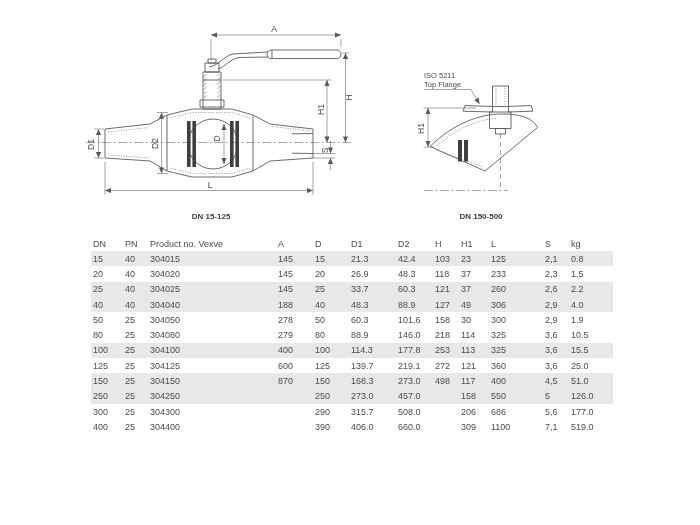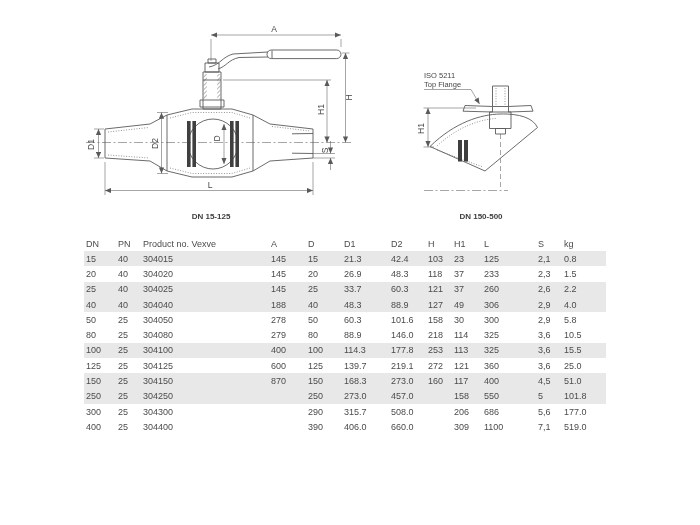--- a/index.html
+++ b/index.html
@@ -14,21 +14,21 @@
   .cap-label{font-size:8px;font-weight:bold;fill:#3d3d3d;}
   .note-label{font-size:7.5px;fill:#474747;}
   .outline{stroke:#5a5a5a;stroke-width:0.9;fill:none;stroke-linejoin:round;}
   .outline-dot{stroke:#7a7a7a;stroke-width:0.8;fill:none;stroke-dasharray:1 1.6;}
   .dimline{stroke:#6a6a6a;stroke-width:0.6;fill:none;}
   .centerline{stroke:#6a6a6a;stroke-width:0.6;fill:none;stroke-dasharray:9 2.5 2 2.5;}
   .dashline{stroke:#6a6a6a;stroke-width:0.6;fill:none;stroke-dasharray:5 3;}
   .seat{fill:#3f3f3f;stroke:none;}
   
   #spec-table{
-    position:absolute;left:84px;top:236px;width:522px;
+    position:absolute;left:91px;top:236px;width:522px;
     border-collapse:collapse;table-layout:fixed;
     font-size:9px;color:#4b4b4b;
   }
   #spec-table th{
     font-weight:normal;text-align:left;height:15px;
     padding:0 0 0 2px;white-space:nowrap;overflow:hidden;
   }
   #spec-table td{
     height:15.3px;padding:0 0 0 2px;white-space:nowrap;overflow:hidden;
   }
@@ -285,21 +285,21 @@
         <td>25</td>
         <td>304050</td>
         <td>278</td>
         <td>50</td>
         <td>60.3</td>
         <td>101.6</td>
         <td>158</td>
         <td>30</td>
         <td>300</td>
         <td>2,9</td>
-        <td>5.8</td>
+        <td>1.9</td>
       </tr>
       <tr>
         <td>80</td>
         <td>25</td>
         <td>304080</td>
         <td>279</td>
         <td>80</td>
         <td>88.9</td>
         <td>146.0</td>
         <td>218</td>
@@ -337,39 +337,39 @@
         <td>25.0</td>
       </tr>
       <tr class="striped">
         <td>150</td>
         <td>25</td>
         <td>304150</td>
         <td>870</td>
         <td>150</td>
         <td>168.3</td>
         <td>273.0</td>
-        <td>160</td>
+        <td>498</td>
         <td>117</td>
         <td>400</td>
         <td>4,5</td>
         <td>51.0</td>
       </tr>
       <tr class="striped">
         <td>250</td>
         <td>25</td>
         <td>304250</td>
         <td></td>
         <td>250</td>
         <td>273.0</td>
         <td>457.0</td>
         <td></td>
         <td>158</td>
         <td>550</td>
         <td>5</td>
-        <td>101.8</td>
+        <td>126.0</td>
       </tr>
       <tr>
         <td>300</td>
         <td>25</td>
         <td>304300</td>
         <td></td>
         <td>290</td>
         <td>315.7</td>
         <td>508.0</td>
         <td></td>

